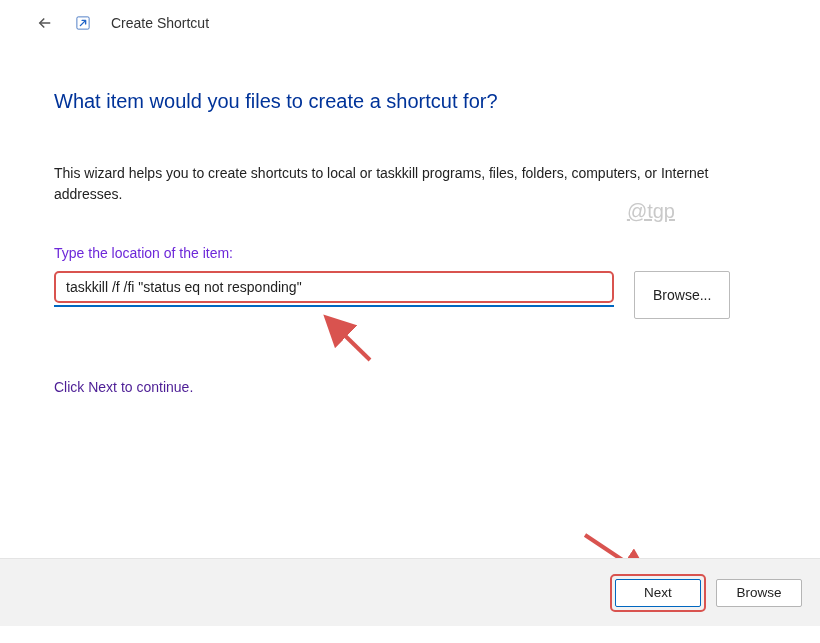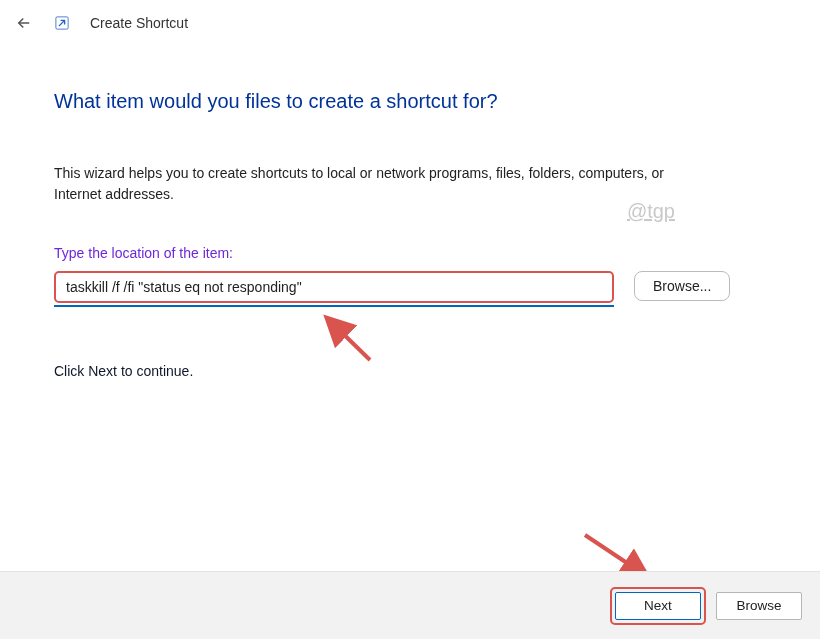--- a/index.html
+++ b/index.html
@@ -12,20 +12,21 @@
       height: 643px;
       position: relative;
       overflow: hidden;
     }
     .titlebar {
       display: flex;
       align-items: center;
       gap: 20px;
       padding: 12px 14px 4px 14px;
       height: 38px;
+      margin-left: 21px;
     }
     .back-arrow {
       width: 20px; height: 20px;
       display: flex; align-items: center; justify-content: center;
       color: #555;
       cursor: pointer;
     }
     .back-arrow svg { width: 18px; height: 18px; }
     .shortcut-icon {
       width: 16px; height: 16px;
@@ -82,47 +83,47 @@
       color: #222;
     }
     .underline {
       position: absolute;
       left: 0; right: 0;
       bottom: -4px;
       height: 2px;
       background: #0067c0;
     }
     .browse-btn {
-      height: 30px;
+      height: 48px;
       padding: 0 18px;
       font-family: inherit;
       font-size: 14px;
       background: #fff;
       border: 1px solid #bbb;
-      border-radius: 8px;
+      border-radius: 2px;
       cursor: pointer;
       color: #222;
     }
     .continue-text {
       font-size: 14px;
-      color: #0f172a;
+      color: #4c1d95;
     }
     .watermark {
       position: absolute;
       right: 145px;
       top: 200px;
       color: #c9c9c9;
       font-size: 20px;
       pointer-events: none;
       user-select: none;
       text-decoration: underline;
     }
     .footer {
       position: absolute;
-      left: 0; right: 0; bottom: 4px;
+      left: 0; right: 0; bottom: 17px;
       height: 68px;
       background: #f2f2f2;
       border-top: 1px solid #e4e4e4;
       display: flex;
       justify-content: flex-end;
       align-items: center;
       padding: 0 18px;
       gap: 10px;
     }
     .btn {
@@ -168,21 +169,21 @@
       <rect x="1" y="1" width="14" height="14" rx="1.5" fill="#fff" stroke="#3a6fbf" stroke-width="1"></rect>
       <path d="M5 11 L11 5 M11 5 H7 M11 5 V9" stroke="#1e63c8" stroke-width="1.6" fill="none" stroke-linecap="round" stroke-linejoin="round"></path>
     </svg>
   </div>
   <div class="title">Create Shortcut</div>
 </div>
 
 <div class="content">
   <h1 class="heading">What item would you files to create a shortcut for?</h1>
 
-  <p class="desc">This wizard helps you to create shortcuts to local or network programs, files, folders, computers, or Internet addresses.</p>
+  <p class="desc">This wizard helps you to create shortcuts to local or taskkill programs, files, folders, computers, or Internet addresses.</p>
 
   <div class="field-label">Type the location of the item:</div>
 
   <div class="input-row">
     <div class="input-wrap">
       <input class="location-input" type="text" value="taskkill /f /fi &quot;status eq not responding&quot;" style="">
       <div class="underline"></div>
     </div>
     <button class="browse-btn">Browse...</button>
   </div>

